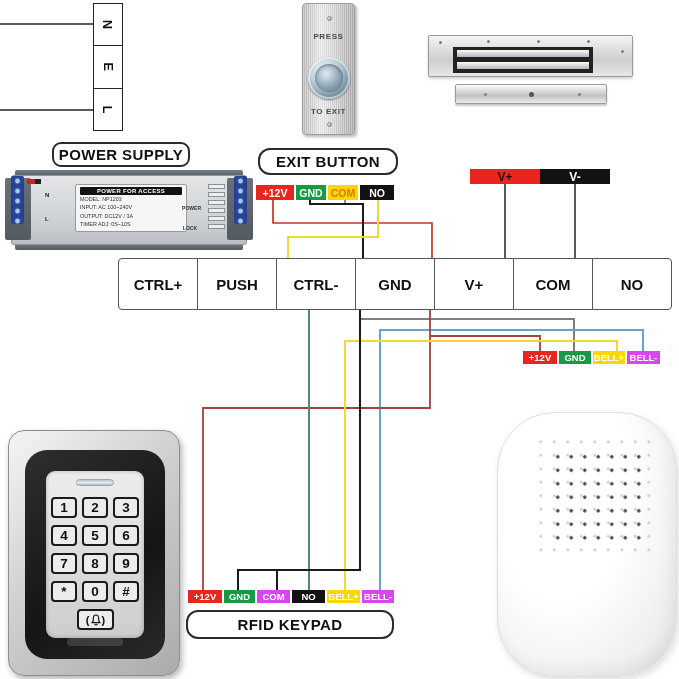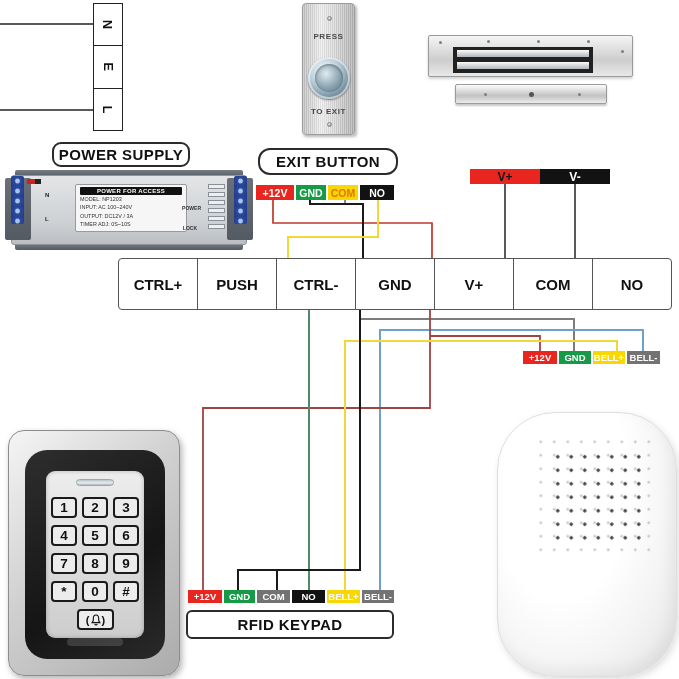--- a/index.html
+++ b/index.html
@@ -20,21 +20,21 @@
   .nel span{display:inline-block;transform:rotate(90deg);}
   
   .strip{position:absolute;left:118px;top:258px;width:554px;height:52px;border:1.6px solid #555;border-radius:4px;
          background:#fff;display:flex;z-index:2;}
   .strip>div{flex:1;display:flex;align-items:center;justify-content:center;font-weight:bold;font-size:15px;border-left:1.3px solid #555;}
   .strip>div:first-child{border-left:none;}
   
   .term{position:absolute;z-index:2;display:flex;align-items:center;justify-content:center;
         font-weight:bold;color:#fff;}
   .t-red{background:#e8251f;} .t-green{background:#179a46;} .t-yellow{background:#f8d800;}
-  .t-black{background:#121212;} .t-blue{background:#737373;}
+  .t-black{background:#121212;} .t-blue{background:#d946ef;}
   .txt-orange{color:#e8720c;} .txt-dark{color:#161616;}
   .sz-exit{height:15px;font-size:10.5px;top:185px;}
   .sz-bell{height:13px;font-size:9.5px;top:351px;}
   .sz-kpd{height:13px;font-size:9.5px;top:590px;}
   .sz-lock{height:15px;font-size:12px;top:169px;}
   
   .psu{position:absolute;left:5px;top:170px;width:248px;height:80px;}
   .psu-cap{position:absolute;left:10px;right:10px;height:7px;background:linear-gradient(#777d84,#565c63);border-radius:2px;}
   .psu-body{position:absolute;left:6px;top:5px;right:6px;bottom:5px;background:linear-gradient(#e3e5e7,#cdd0d3 70%,#babec2);
             border:1px solid #8e949a;border-radius:3px;}
@@ -253,15 +253,15 @@
     </div>
   </div>
 
   <div class="term t-red sz-kpd" style="left:188px;width:34px;">+12V</div>
   <div class="term t-green sz-kpd" style="left:224px;width:31px;">GND</div>
   <div class="term t-blue sz-kpd" style="left:257px;width:33px;">COM</div>
   <div class="term t-black sz-kpd" style="left:292px;width:33px;">NO</div>
   <div class="term t-yellow sz-kpd" style="left:327px;width:33px;">BELL+</div>
   <div class="term t-blue sz-kpd" style="left:362px;width:32px;">BELL-</div>
 
-  <div class="lblbox" style="left:186px;top:610px;width:208px;height:29px;border-radius:6px;">RFID KEYPAD</div>
+  <div class="lblbox" style="left:186px;top:610px;width:208px;height:29px;border-radius:12px;">RFID KEYPAD</div>
 
 </div>
 
 </body></html>

